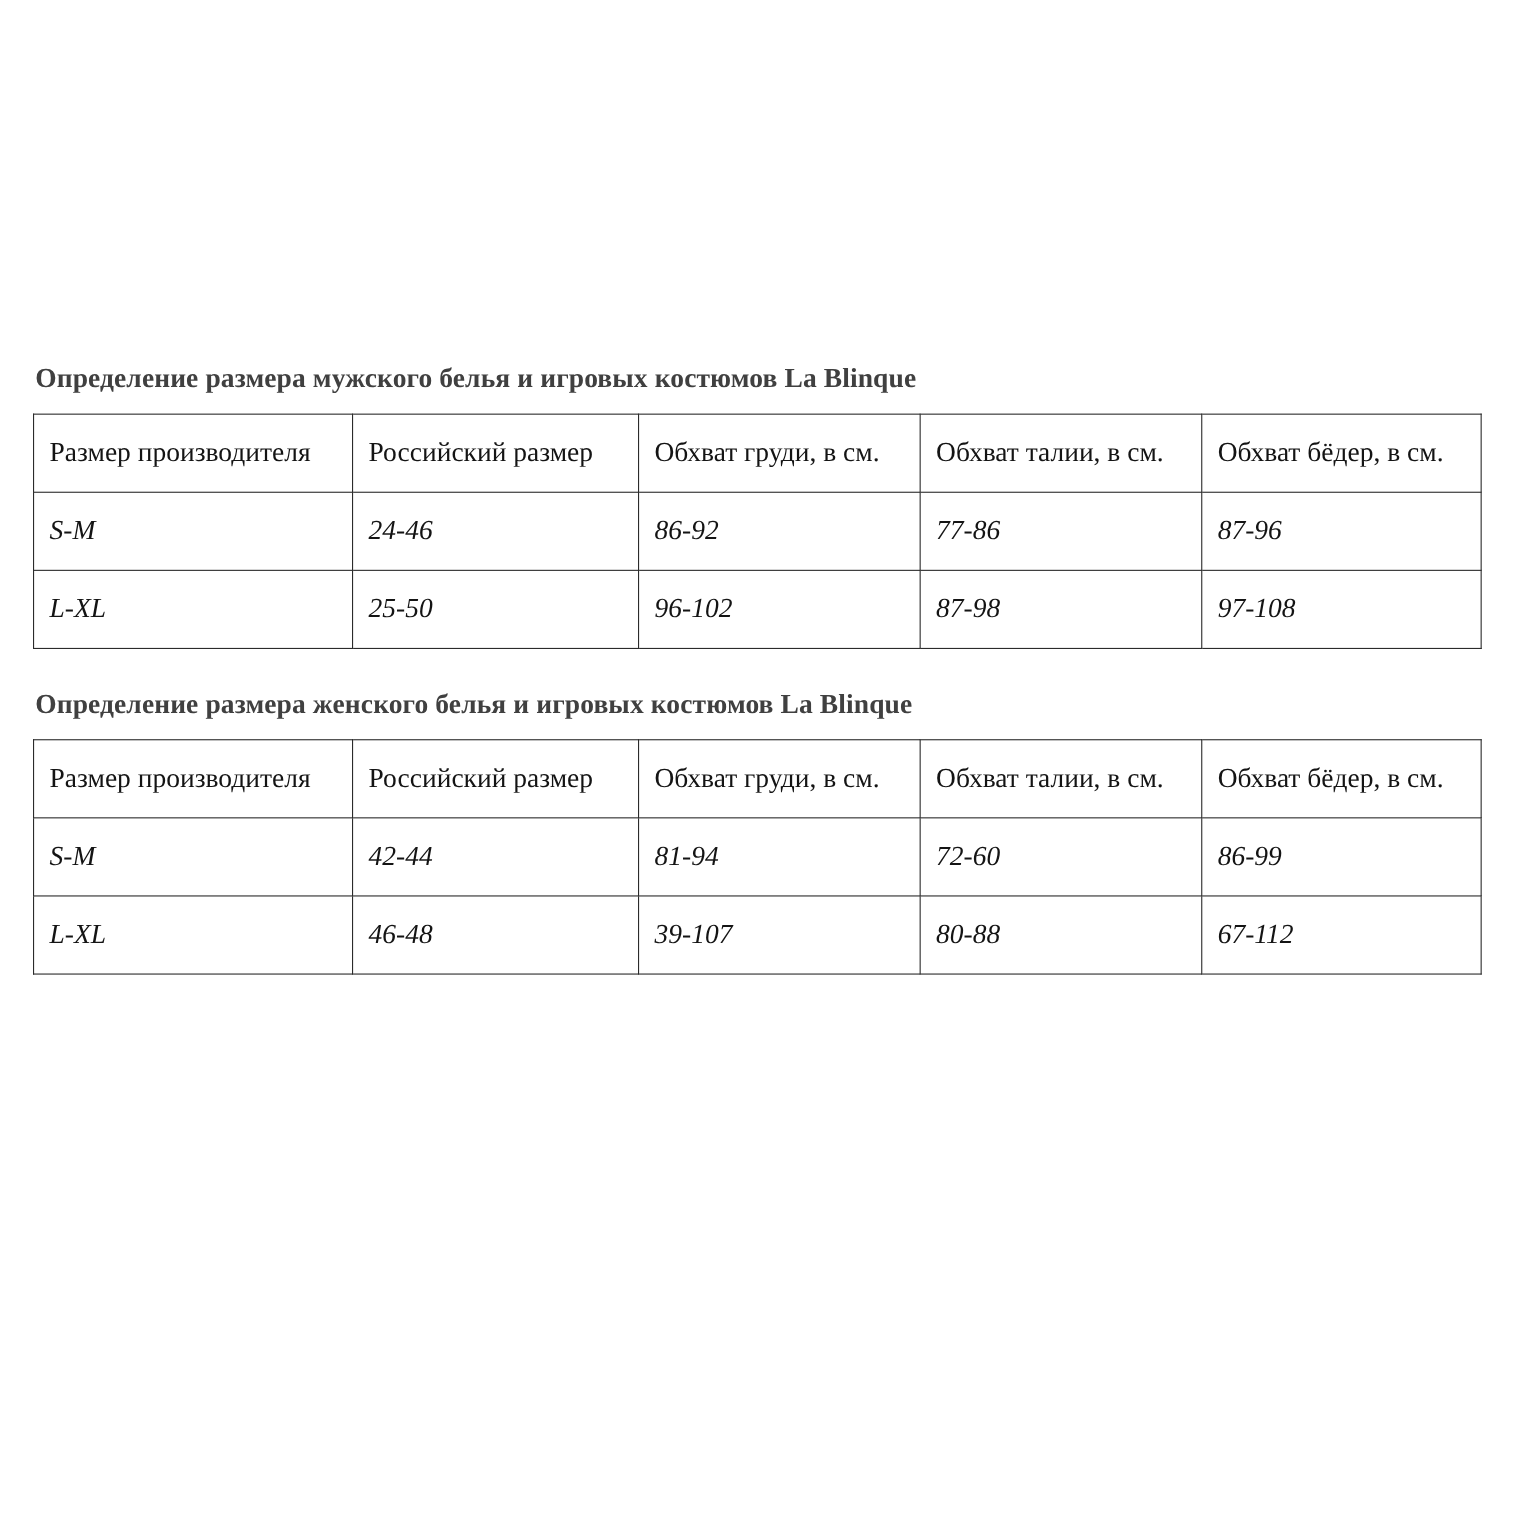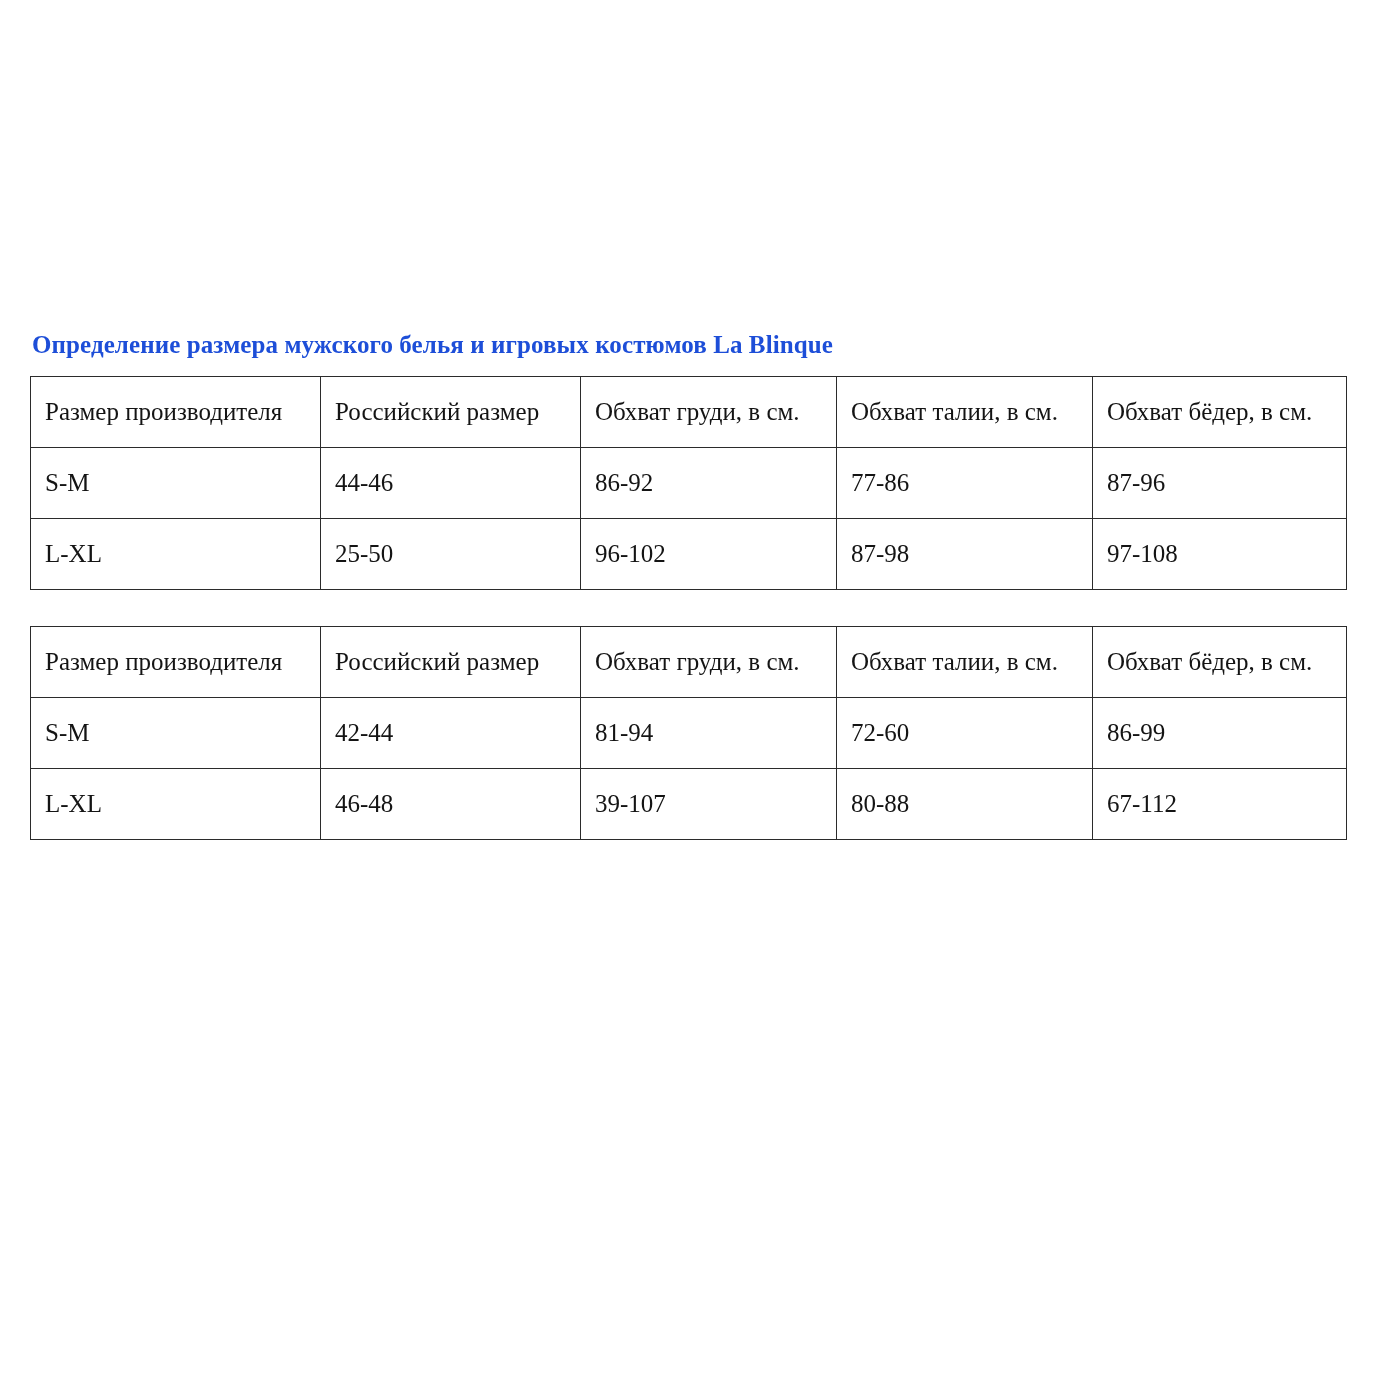--- a/index.html
+++ b/index.html
@@ -21,21 +21,21 @@
     left: 30px;
     width: 1316px;
   }
   .section {
     margin-bottom: 22px;
   }
   .section-title {
     font-weight: bold;
     font-size: 25px;
     line-height: 1.2;
-    color: #1d4ed8;
+    color: #404040;
     margin: 0 0 16px 2px;
     letter-spacing: 0.1px;
   }
   table.size-table {
     border-collapse: collapse;
     width: 1316px;
     table-layout: fixed;
   }
   table.size-table th,
   table.size-table td {
@@ -48,20 +48,21 @@
     color: #141414;
     vertical-align: middle;
     white-space: nowrap;
     overflow: hidden;
   }
   table.size-table th {
     height: 46px;
   }
   table.size-table td {
     height: 46px;
+    font-style: italic;
   }
   col.c0 { width: 290px; }
   col.c1 { width: 260px; }
   col.c2 { width: 256px; }
   col.c3 { width: 256px; }
   col.c4 { width: 254px; }
   .spacer-men { height: 14px; }
 </style>
 </head>
 <body>
@@ -84,39 +85,40 @@
           <th>Размер производителя</th>
           <th>Российский размер</th>
           <th>Обхват груди, в см.</th>
           <th>Обхват талии, в см.</th>
           <th>Обхват бёдер, в см.</th>
         </tr>
       </thead>
       <tbody>
         <tr>
           <td>S-M</td>
-          <td>44-46</td>
+          <td>24-46</td>
           <td>86-92</td>
           <td>77-86</td>
           <td>87-96</td>
         </tr>
         <tr>
           <td>L-XL</td>
           <td>25-50</td>
           <td>96-102</td>
           <td>87-98</td>
           <td>97-108</td>
         </tr>
       </tbody>
     </table>
   </div>
 
   <div class="spacer-men"></div>
 
   <div class="section">
+    <div class="section-title">Определение размера женского белья и игровых костюмов La Blinque</div>
 
     <table class="size-table">
       <colgroup>
         <col class="c0">
           <col class="c1">
           <col class="c2">
           <col class="c3">
           <col class="c4">
       </colgroup>
       <thead>

